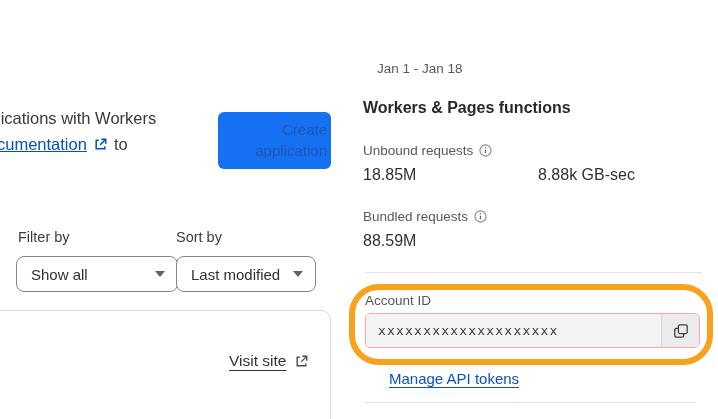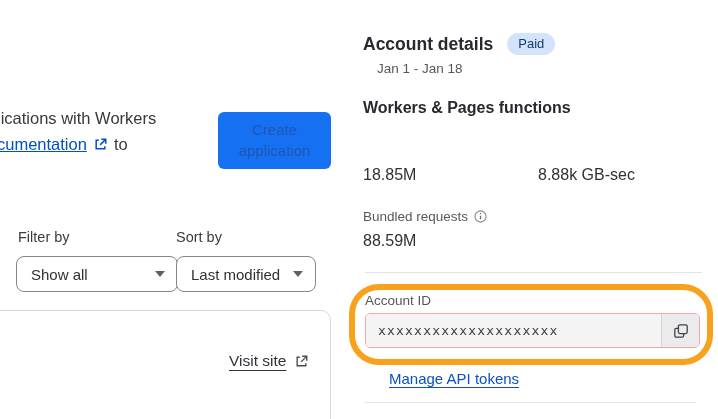--- a/index.html
+++ b/index.html
@@ -15,21 +15,21 @@
   .intro-line1 { left:-3px; top:109px; font-size:16.5px; color:#36393d; white-space:nowrap; }
   .intro-line2 { left:-3px; top:135px; font-size:16.5px; color:#36393d; white-space:nowrap;
                  display:flex; align-items:center; gap:6px; }
   .intro-link { color:#0051c3; text-decoration:underline; cursor:pointer; }
   .ext-icon { display:inline-block; line-height:0; }
 
   .create-btn {
     left:218px; top:112px; width:113px; height:57px;
     background:#1671f2; border:none; border-radius:6px;
     color:#2056b4; font-size:15px; line-height:1.35; font-family:inherit;
-    text-align:center; cursor:pointer; padding:4px 10px;
+    text-align:right; cursor:pointer; padding:4px 4px;
   }
 
   .field-label { font-size:14.5px; color:#393b40; }
   .lbl-filter { left:18px; top:229px; }
   .lbl-sort   { left:176px; top:229px; }
 
   .select {
     top:256px; height:36px; background:#ffffff;
     border:1px solid #83868b; border-radius:8px;
     display:flex; align-items:center; justify-content:space-between;
@@ -135,28 +135,32 @@
     <span class="visit-link">Visit site</span>
     <span class="ext-icon">
       <svg width="15" height="15" viewBox="0 0 16 16" fill="none" stroke="#4a4d52" stroke-width="1.5">
         <path d="M6.2 3.4 H3.4 V12.6 H12.6 V9.8"></path>
         <path d="M8.8 2.4 H13.6 V7.2"></path>
         <path d="M13.2 2.8 L7.6 8.4"></path>
       </svg>
     </span>
   </div>
 
-  <div class="abs acct-title-row">
-    <span class="acct-title">Account details</span>
-    <span class="badge">Paid</span>
-  </div>
   <div class="abs date-range">Jan 1 - Jan 18</div>
 
   <div class="abs section-title">Workers &amp; Pages functions</div>
 
+  <div class="abs stat-label st1l">
+    <span>Unbound requests</span>
+    <svg width="13" height="13" viewBox="0 0 14 14" fill="none" stroke="#85878c" stroke-width="1.2">
+      <circle cx="7" cy="7" r="6"></circle>
+        <line x1="7" y1="6.2" x2="7" y2="10" stroke="#6a6c71" stroke-width="1.4"></line>
+        <circle cx="7" cy="4" r="0.8" fill="#6a6c71" stroke="none"></circle>
+    </svg>
+  </div>
   <div class="abs stat-value st1v">18.85M</div>
 
   <div class="abs stat-value st2v">8.88k GB-sec</div>
 
   <div class="abs stat-label st3l">
     <span>Bundled requests</span>
     <svg width="13" height="13" viewBox="0 0 14 14" fill="none" stroke="#85878c" stroke-width="1.2">
       <circle cx="7" cy="7" r="6"></circle>
         <line x1="7" y1="6.2" x2="7" y2="10" stroke="#6a6c71" stroke-width="1.4"></line>
         <circle cx="7" cy="4" r="0.8" fill="#6a6c71" stroke="none"></circle>

